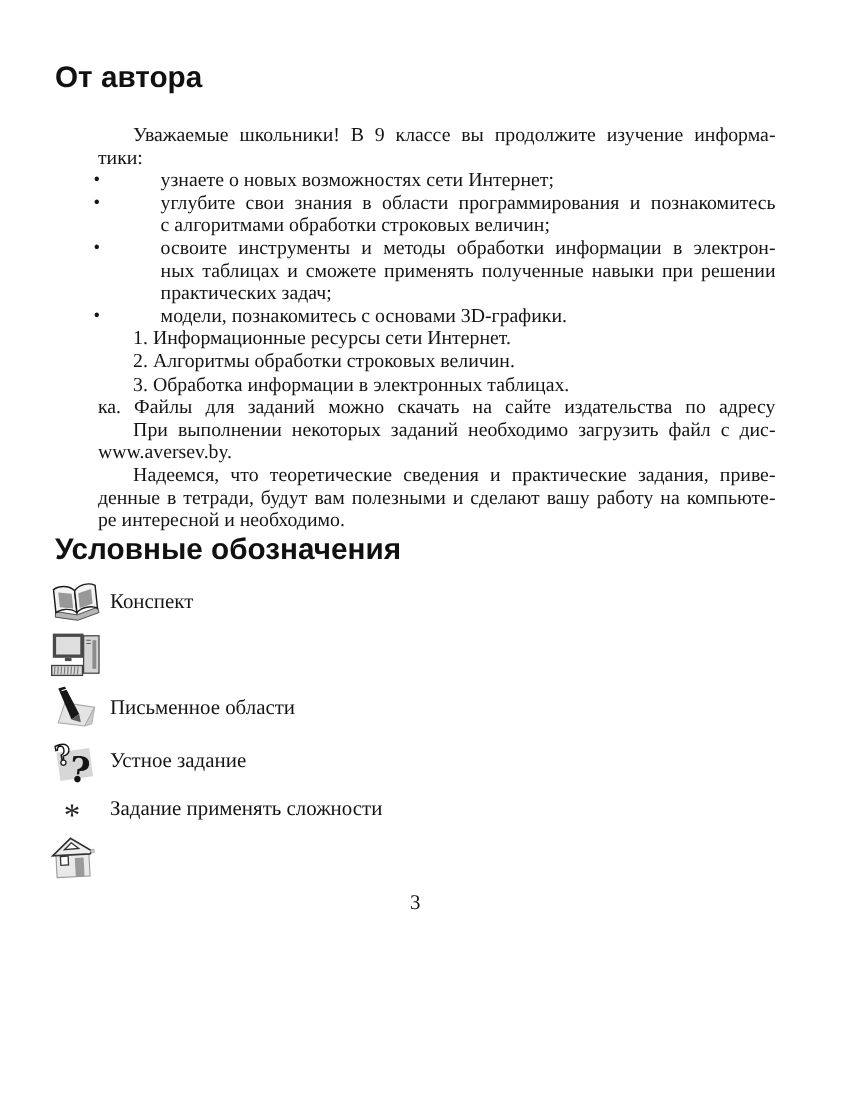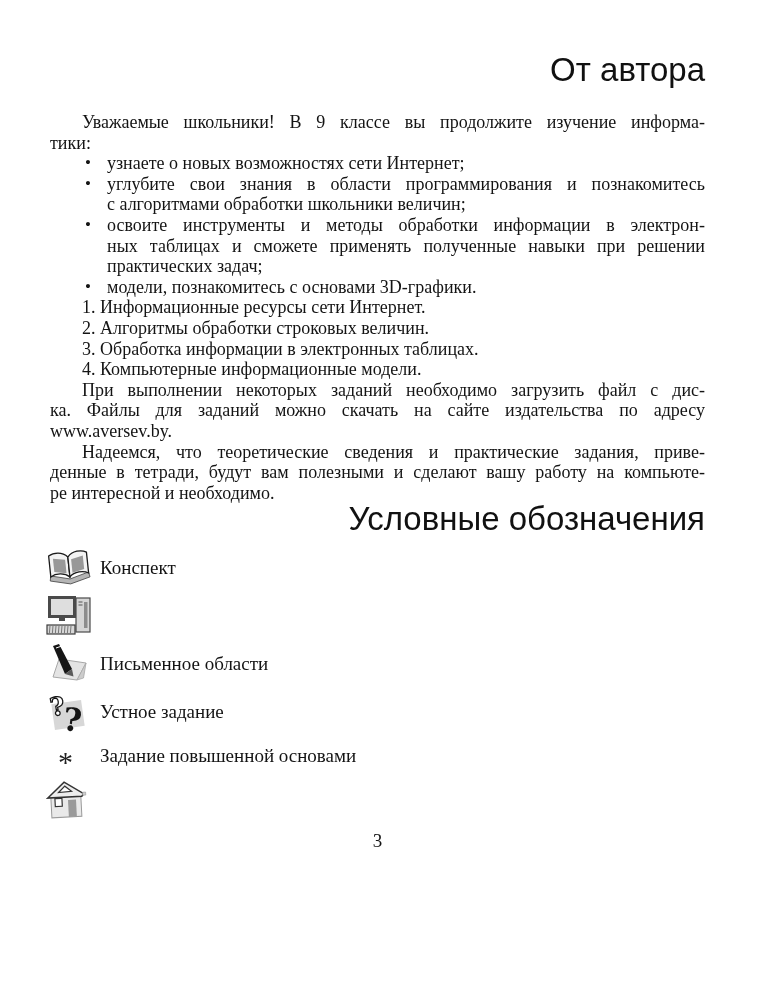--- a/index.html
+++ b/index.html
@@ -7,43 +7,44 @@
   body {
     background: #ffffff;
     color: #141414;
     font-family: "Liberation Serif", serif;
     overflow: hidden;
   }
   .page { position: relative; width: 768px; height: 1000px; background: #fff; }
 
   h1.page-title, h2.section-title {
     font-family: "Liberation Sans", sans-serif;
-    font-weight: normal;
-    font-size: 33px;
+    font-weight: bold;
+    font-size: 27px;
     line-height: 32px;
-    text-align: right;
+    text-align: left;
     color: #111;
     width: 655px;
     margin-left: 50px;
   }
   h1.page-title { padding-top: 54px; }
   h2.section-title { margin-top: 0; }
 
   .content {
     width: 655px;
     margin: 26px 0 0 50px;
     font-size: 18px;
   }
   .line {
     display: block;
     line-height: 20.6px;
     height: 20.6px;
     white-space: nowrap;
     text-align: justify;
     text-align-last: justify;
+    margin-left: 39px;
   }
   .line.last { text-align-last: left; white-space: normal; }
   .ind { text-indent: 32px; }
 
   .bullet-item { position: relative; padding-left: 57px; }
   .bullet-item .bullet-dot {
     position: absolute; left: 35px; top: 0;
     line-height: 20.6px; font-size: 17px;
   }
 
@@ -82,46 +83,45 @@
     </div>
 
     <div class="bullet-item">
       <span class="bullet-dot">•</span>
       <span class="line last">узнаете о новых возможностях сети Интернет;</span>
     </div>
 
     <div class="bullet-item">
       <span class="bullet-dot">•</span>
       <span class="line">углубите свои знания в области программирования и познакомитесь</span>
-      <span class="line last">с алгоритмами обработки школьники величин;</span>
+      <span class="line last">с алгоритмами обработки строковых величин;</span>
     </div>
 
     <div class="bullet-item">
       <span class="bullet-dot">•</span>
       <span class="line">освоите инструменты и методы обработки информации в электрон-</span>
       <span class="line">ных таблицах и сможете применять полученные навыки при решении</span>
       <span class="line last">практических задач;</span>
     </div>
 
     <div class="bullet-item">
       <span class="bullet-dot">•</span>
       <span class="line last">модели, познакомитесь с основами 3D-графики.</span>
     </div>
 
 
     <div>
       <span class="line last ind">1. Информационные ресурсы сети Интернет.</span>
       <span class="line last ind">2. Алгоритмы обработки строковых величин.</span>
       <span class="line last ind">3. Обработка информации в электронных таблицах.</span>
-      <span class="line last ind">4. Компьютерные информационные модели.</span>
-    </div>
-
-    <div>
+    </div>
+
+    <div>
+      <span class="line">ка. Файлы для заданий можно скачать на сайте издательства по адресу</span>
       <span class="line ind">При выполнении некоторых заданий необходимо загрузить файл с дис-</span>
-      <span class="line">ка. Файлы для заданий можно скачать на сайте издательства по адресу</span>
       <span class="line last">www.aversev.by.</span>
     </div>
 
     <div>
       <span class="line ind">Надеемся, что теоретические сведения и практические задания, приве-</span>
       <span class="line">денные в тетради, будут вам полезными и сделают вашу работу на компьюте-</span>
       <span class="line last">ре интересной и необходимо.</span>
     </div>
 
   </div>
@@ -193,21 +193,21 @@
           <text x="17" y="41" font-family="'DejaVu Serif', serif" font-size="32" font-weight="bold" fill="#141414" transform="rotate(7 26 30)">?</text>
         </svg>
       </span>
       <span class="legend-label">Устное задание</span>
     </div>
 
     <div class="legend-row small">
       <span class="icon-box">
         <span class="asterisk-glyph">*</span>
       </span>
-      <span class="legend-label">Задание повышенной основами</span>
+      <span class="legend-label">Задание применять сложности</span>
     </div>
 
     <div class="legend-row">
       <span class="icon-box">
         <svg width="44" height="42" viewBox="0 0 44 42" xmlns="http://www.w3.org/2000/svg">
           <g transform="rotate(-3 22 21)">
             <rect x="5" y="16" width="30" height="22" fill="#e9e9e9" stroke="#9a9a9a" stroke-width="1"></rect>
             <path d="M2 18 L19 3 L38 15.5 L36 18 Z" fill="#ededed" stroke="#333" stroke-width="1.5"></path>
             <path d="M13 13 L19.5 7 L26 12.5 Z" fill="#ffffff" stroke="#333" stroke-width="1.2"></path>
             <rect x="22" y="21" width="8" height="17" fill="#9a9a9a"></rect>

